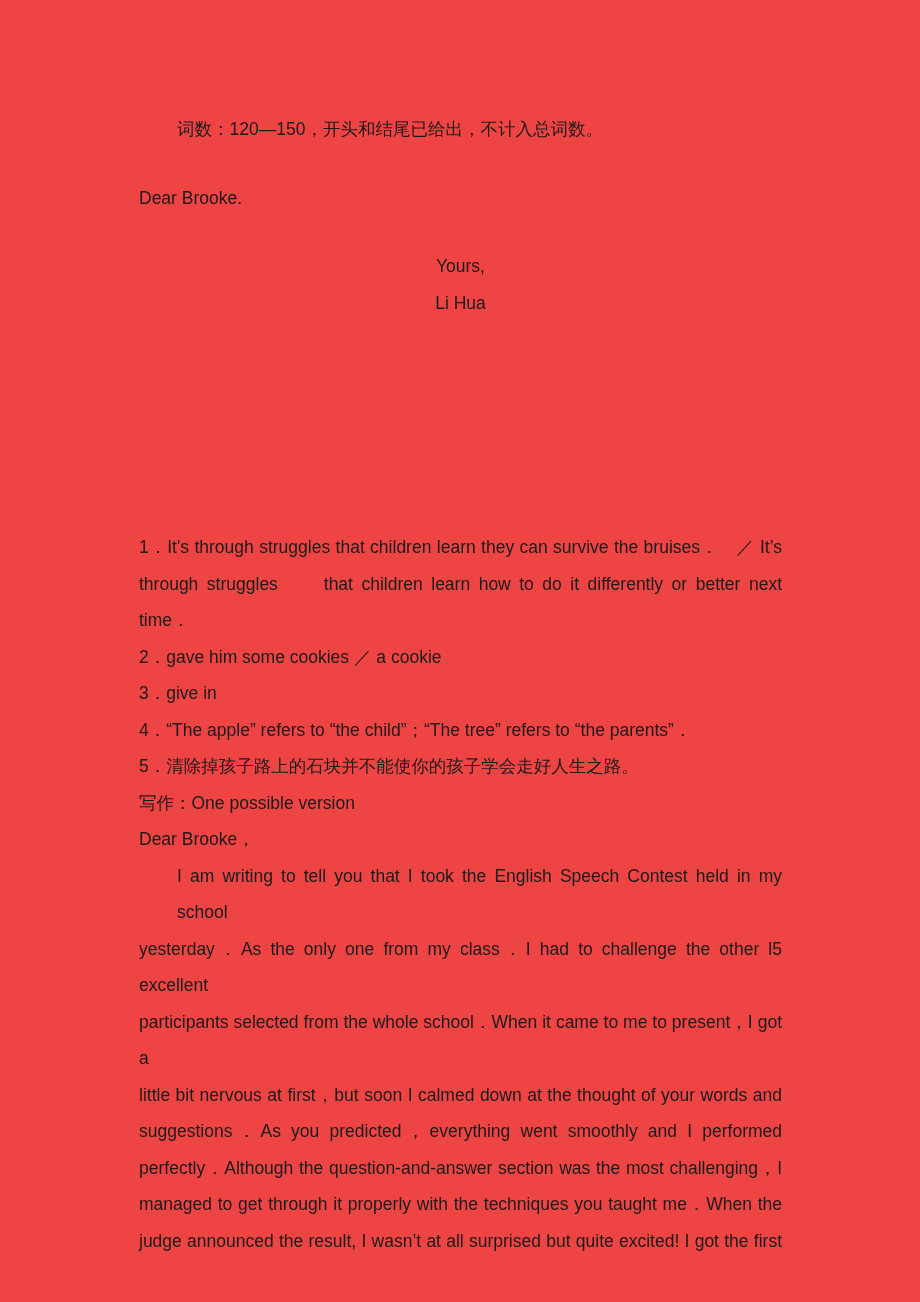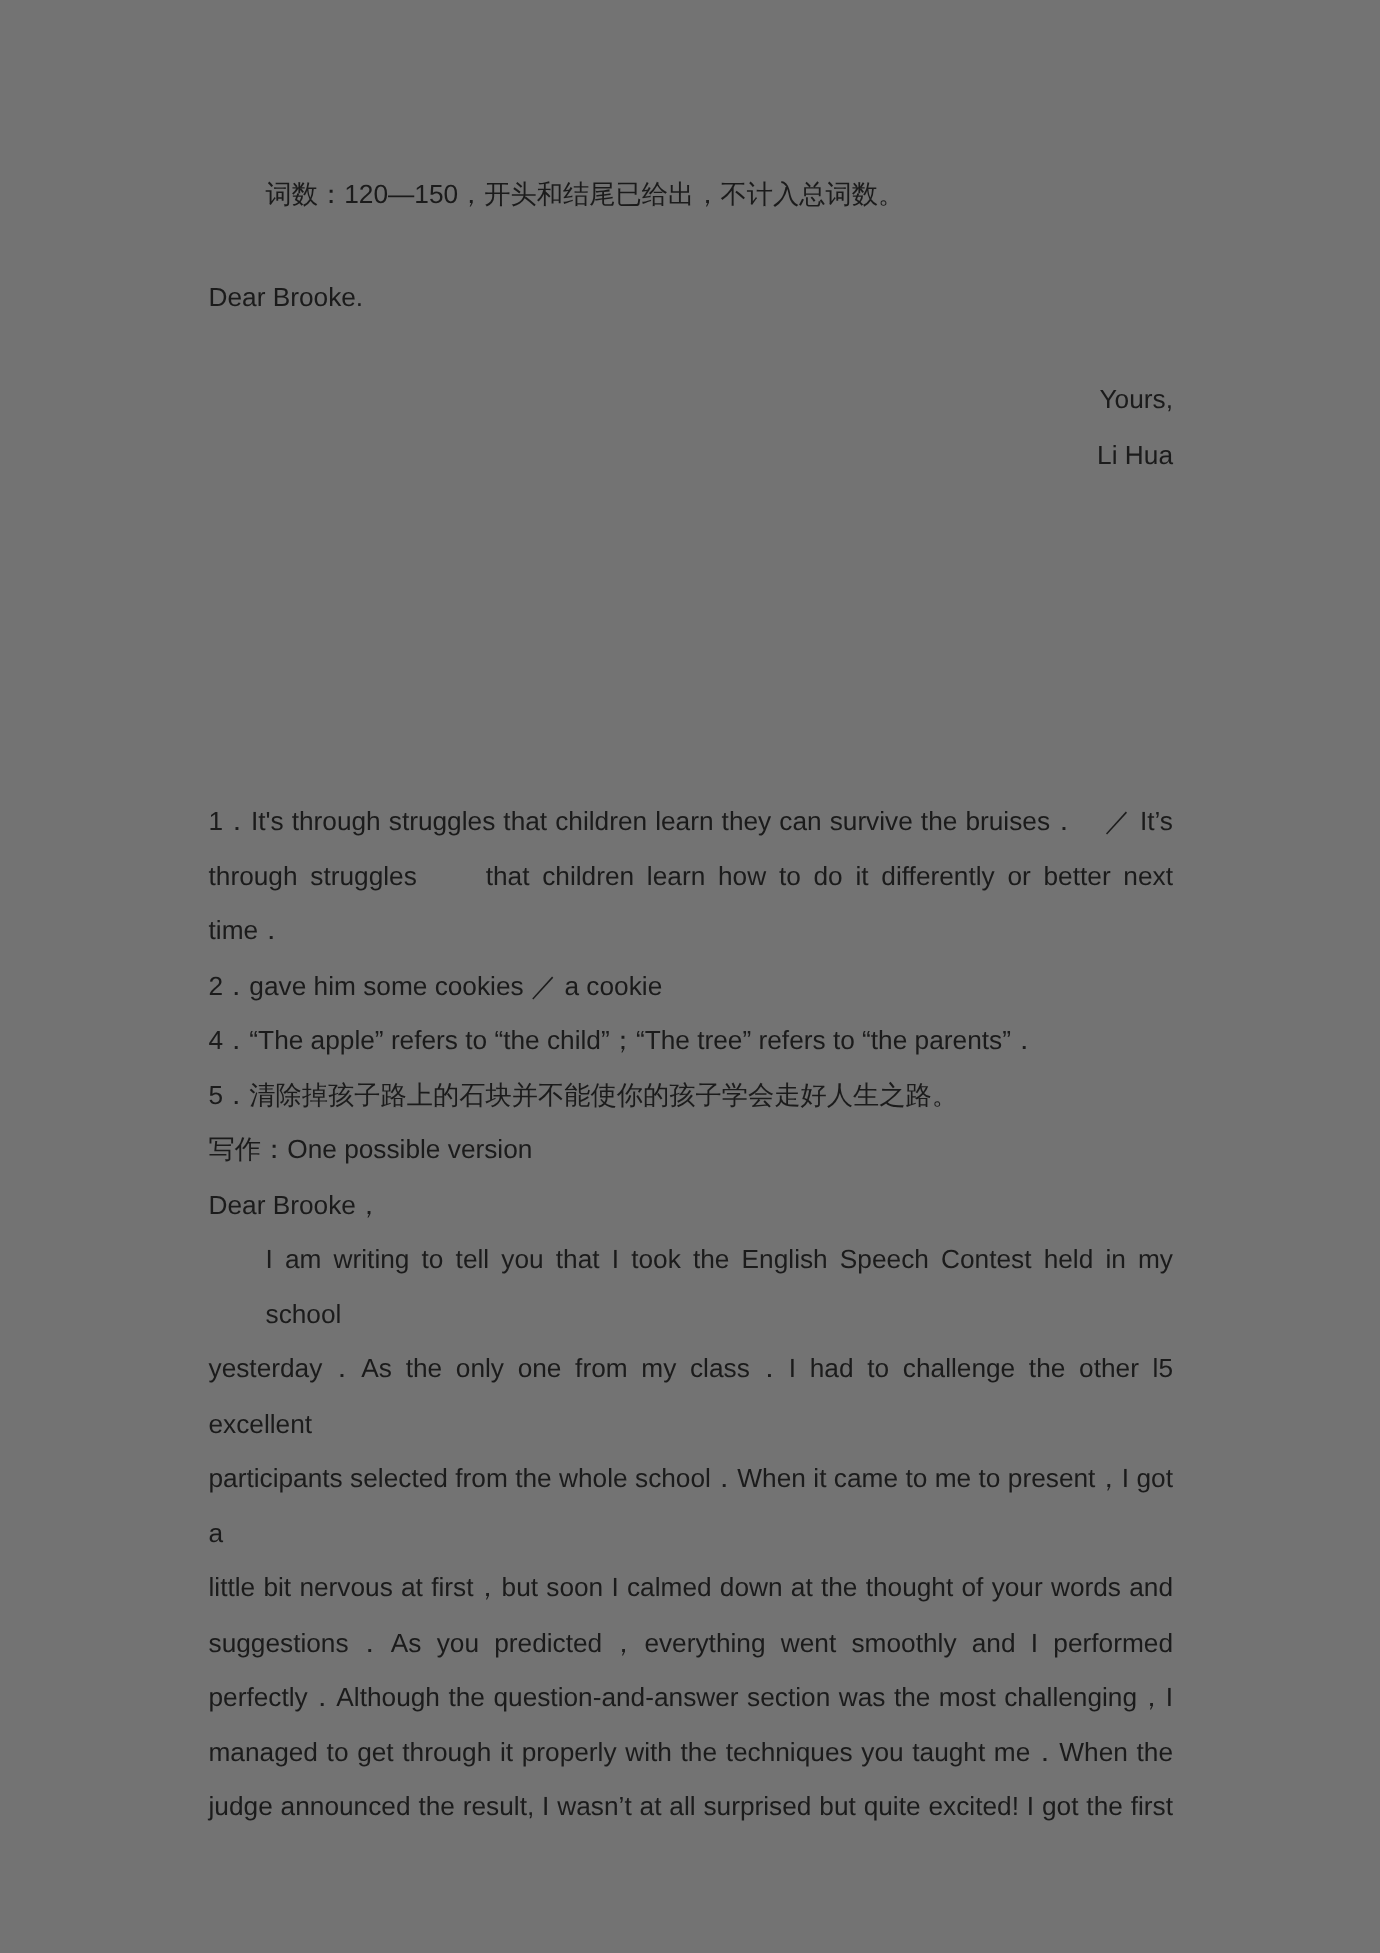--- a/index.html
+++ b/index.html
@@ -4,62 +4,63 @@
 <style>
   html, body {
     margin: 0;
     padding: 0;
     background: #ffffff;
   }
   .page {
     position: relative;
     width: 920px;
     height: 1302px;
-    background: #737373;
+    background: #ef4444;
     font-family: "Liberation Sans", sans-serif;
     font-size: 17.5px;
     color: #1b1b1b;
     overflow: hidden;
   }
   .sec {
     position: absolute;
     left: 139px;
     width: 643px;
   }
   .sec-letter-shell { top: 111px; }
   .sec-answers      { top: 529px; }
   .ln {
     line-height: 36.5px;
     white-space: pre-wrap;
   }
   .just {
     text-align: justify;
     text-align-last: justify;
   }
-  .right { text-align: right; }
+  .right { text-align: center; }
   .indent { padding-left: 38px; box-sizing: border-box; }
   .mt { margin-top: 32px; }
 </style>
 </head>
 <body>
 
 <div class="page">
 
   <div class="sec sec-letter-shell">
     <div class="ln indent">词数：120—150，开头和结尾已给出，不计入总词数。</div>
     <div class="ln mt">Dear Brooke.</div>
     <div class="ln mt right">Yours,</div>
     <div class="ln right">Li Hua</div>
   </div>
 
   <div class="sec sec-answers">
     <div class="ln just">1．It's through struggles that children learn they can survive the bruises．　／ It’s</div>
     <div class="ln just">through struggles　　that children learn how to do it differently or better next</div>
     <div class="ln">time．</div>
     <div class="ln">2．gave him some cookies ／ a cookie</div>
+    <div class="ln">3．give in</div>
     <div class="ln">4．“The apple” refers to “the child”；“The tree” refers to “the parents”．</div>
     <div class="ln">5．清除掉孩子路上的石块并不能使你的孩子学会走好人生之路。</div>
     <div class="ln">写作：One possible version</div>
     <div class="ln">Dear Brooke，</div>
     <div class="ln just indent">I am writing to tell you that I took the English Speech Contest held in my school</div>
     <div class="ln just">yesterday．As the only one from my class．I had to challenge the other l5 excellent</div>
     <div class="ln just">participants selected from the whole school．When it came to me to present，I got a</div>
     <div class="ln just">little bit nervous at first，but soon I calmed down at the thought of your words and</div>
     <div class="ln just">suggestions．As you predicted，everything went smoothly and I performed</div>
     <div class="ln just">perfectly．Although the question-and-answer section was the most challenging，I</div>

